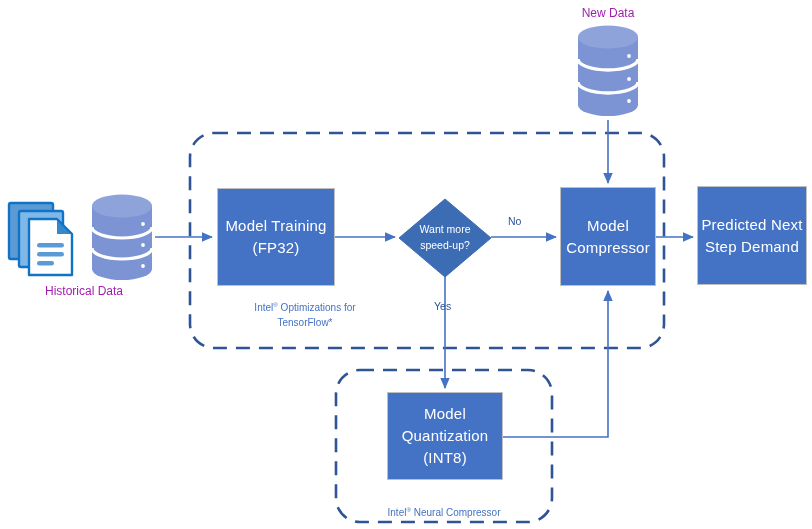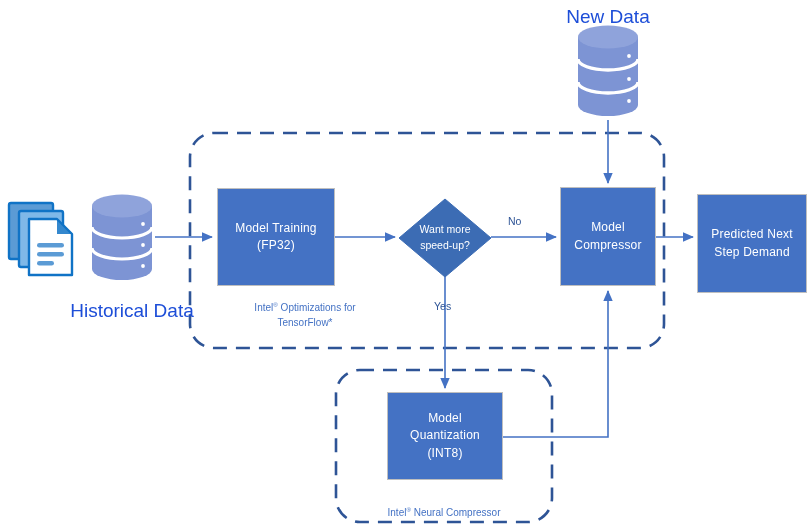--- a/index.html
+++ b/index.html
@@ -27,21 +27,21 @@
   .node-box {
     position: absolute;
     background: #4472C4;
     border: 1px solid #BFBFBF;
     box-sizing: border-box;
     display: flex;
     flex-direction: column;
     align-items: center;
     justify-content: center;
     color: #FFFFFF;
-    font-size: 12px;
+    font-size: 15px;
     line-height: 1.45;
     text-align: center;
     letter-spacing: .2px;
   }
   .diamond-label {
     position: absolute;
     display: flex;
     flex-direction: column;
     align-items: center;
     justify-content: center;
@@ -52,22 +52,22 @@
   }
   .group-caption {
     position: absolute;
     color: #4472C4;
     font-size: 10px;
     line-height: 1.45;
     text-align: center;
   }
   .icon-caption {
     position: absolute;
-    color: #1d4ed8;
-    font-size: 19px;
+    color: #a21caf;
+    font-size: 12px;
     text-align: center;
   }
   .edge-label {
     position: absolute;
     color: #2E5496;
     font-size: 10.5px;
   }
   sup {
     font-size: .62em;
     vertical-align: super;
@@ -144,21 +144,21 @@
   <div class="diamond-label" style="left:403px; top:214px; width:84px; height:48px;">
     <span>Want more</span>
     <span>speed-up?</span>
   </div>
 
   <div class="node-box" style="left:560px; top:187px; width:96px; height:99px;">
     <span>Model</span>
     <span>Compressor</span>
   </div>
 
-  <div class="node-box" style="left:697px; top:186px; width:110px; height:99px;margin-top:8px;">
+  <div class="node-box" style="left:697px; top:186px; width:110px; height:99px;">
     <span>Predicted Next</span>
     <span>Step Demand</span>
   </div>
 
   <div class="node-box" style="left:387px; top:392px; width:116px; height:88px;">
     <span>Model</span>
     <span>Quantization</span>
     <span>(INT8)</span>
   </div>
 
@@ -167,17 +167,17 @@
 
   <div class="group-caption" style="left:205px; top:301px; width:200px;">
     <div><span>Intel<sup>®</sup> Optimizations for</span></div>
     <div>TensorFlow*</div>
   </div>
 
   <div class="group-caption" style="left:344px; top:494px; width:200px;margin-top:12px;">
     <span>Intel<sup>®</sup> Neural Compressor</span>
   </div>
 
-  <div class="icon-caption" style="left:0px; top:300px; width:168px;margin-left:48px;">Historical Data</div>
+  <div class="icon-caption" style="left:0px; top:284px; width:168px;">Historical Data</div>
 
   <div class="icon-caption" style="left:538px; top:6px; width:140px;">New Data</div>
 
 </div>
 
 </body></html>

